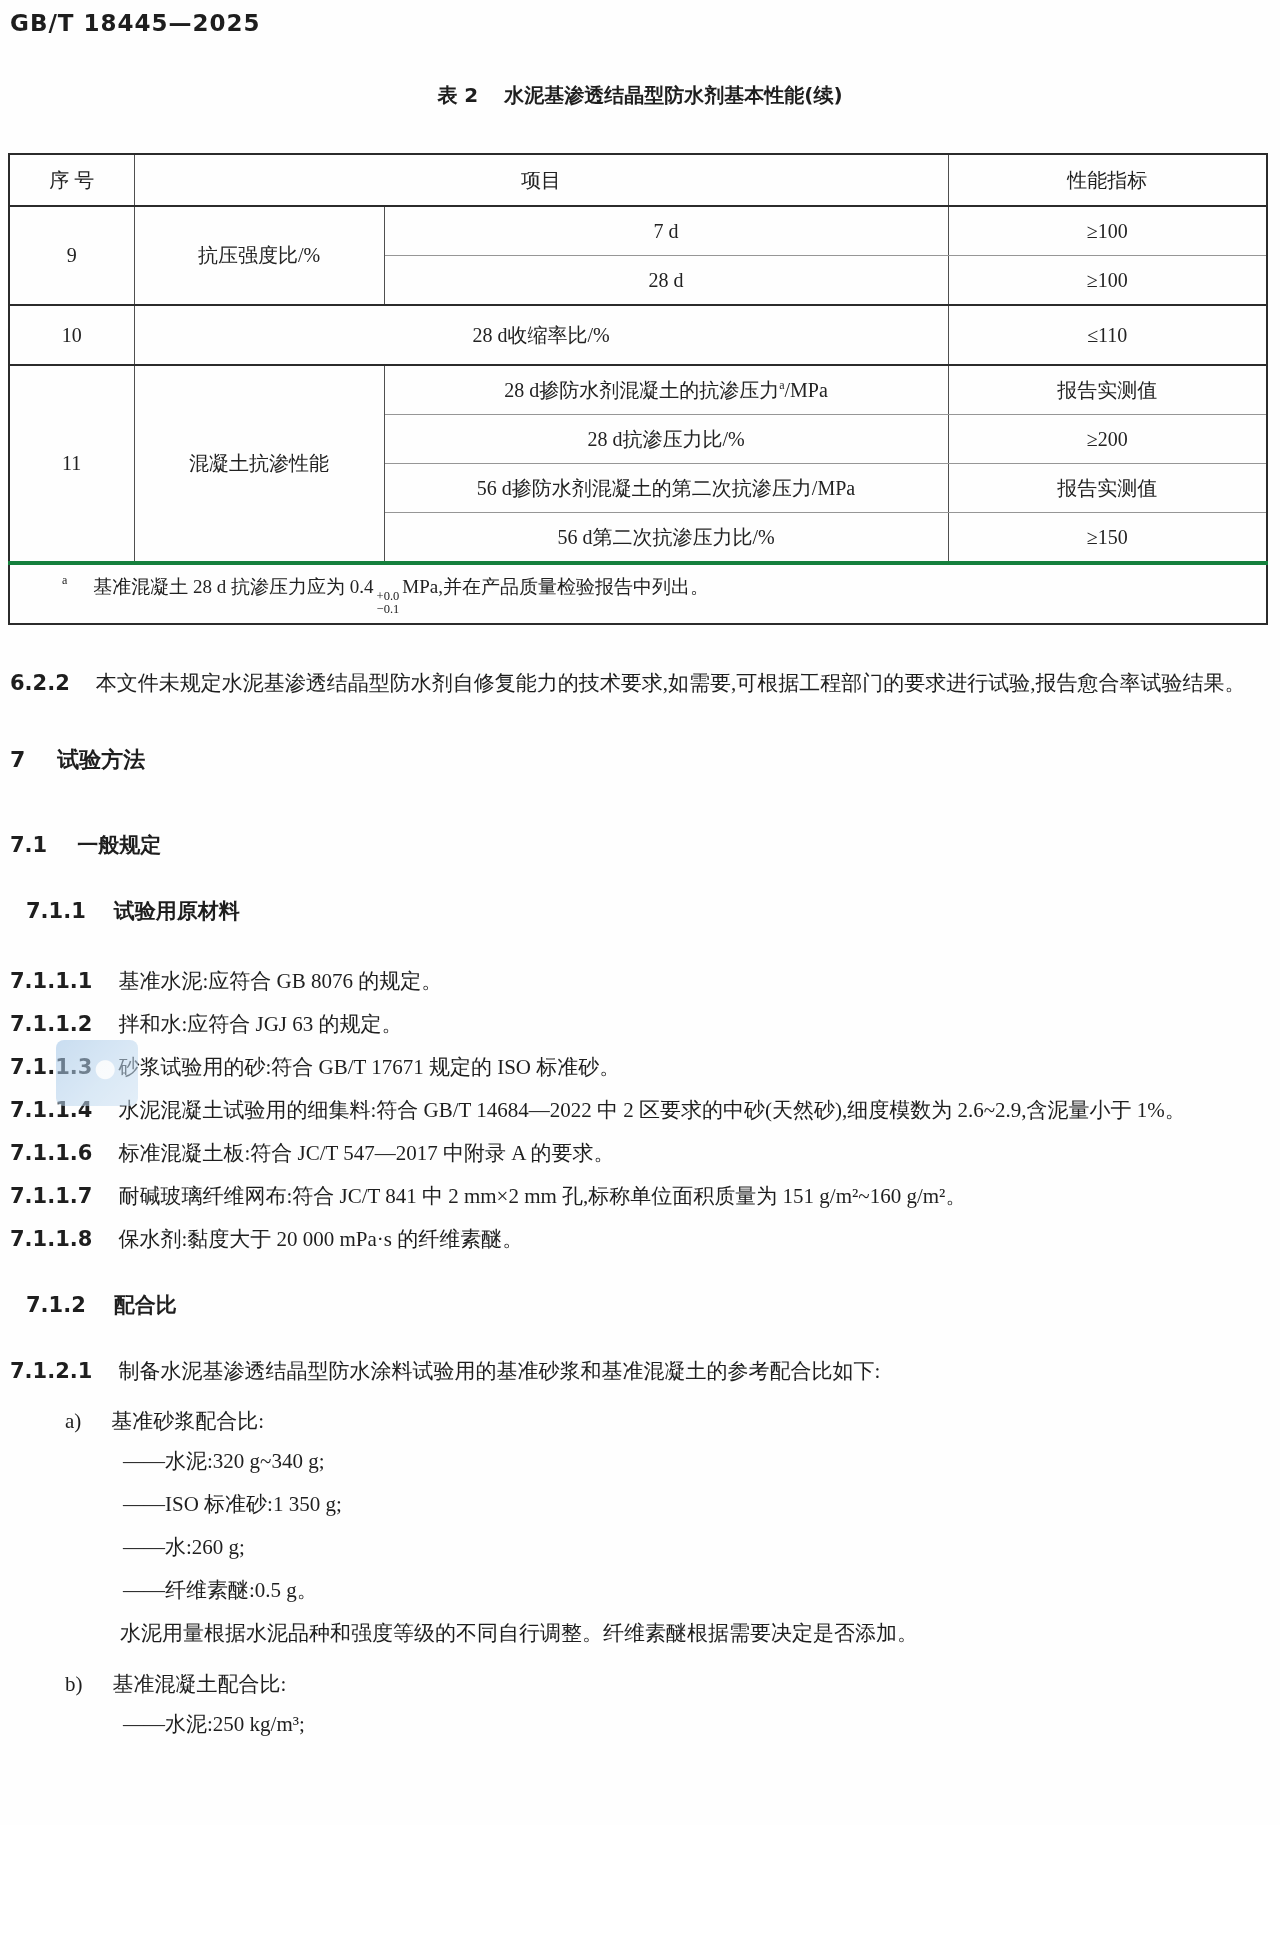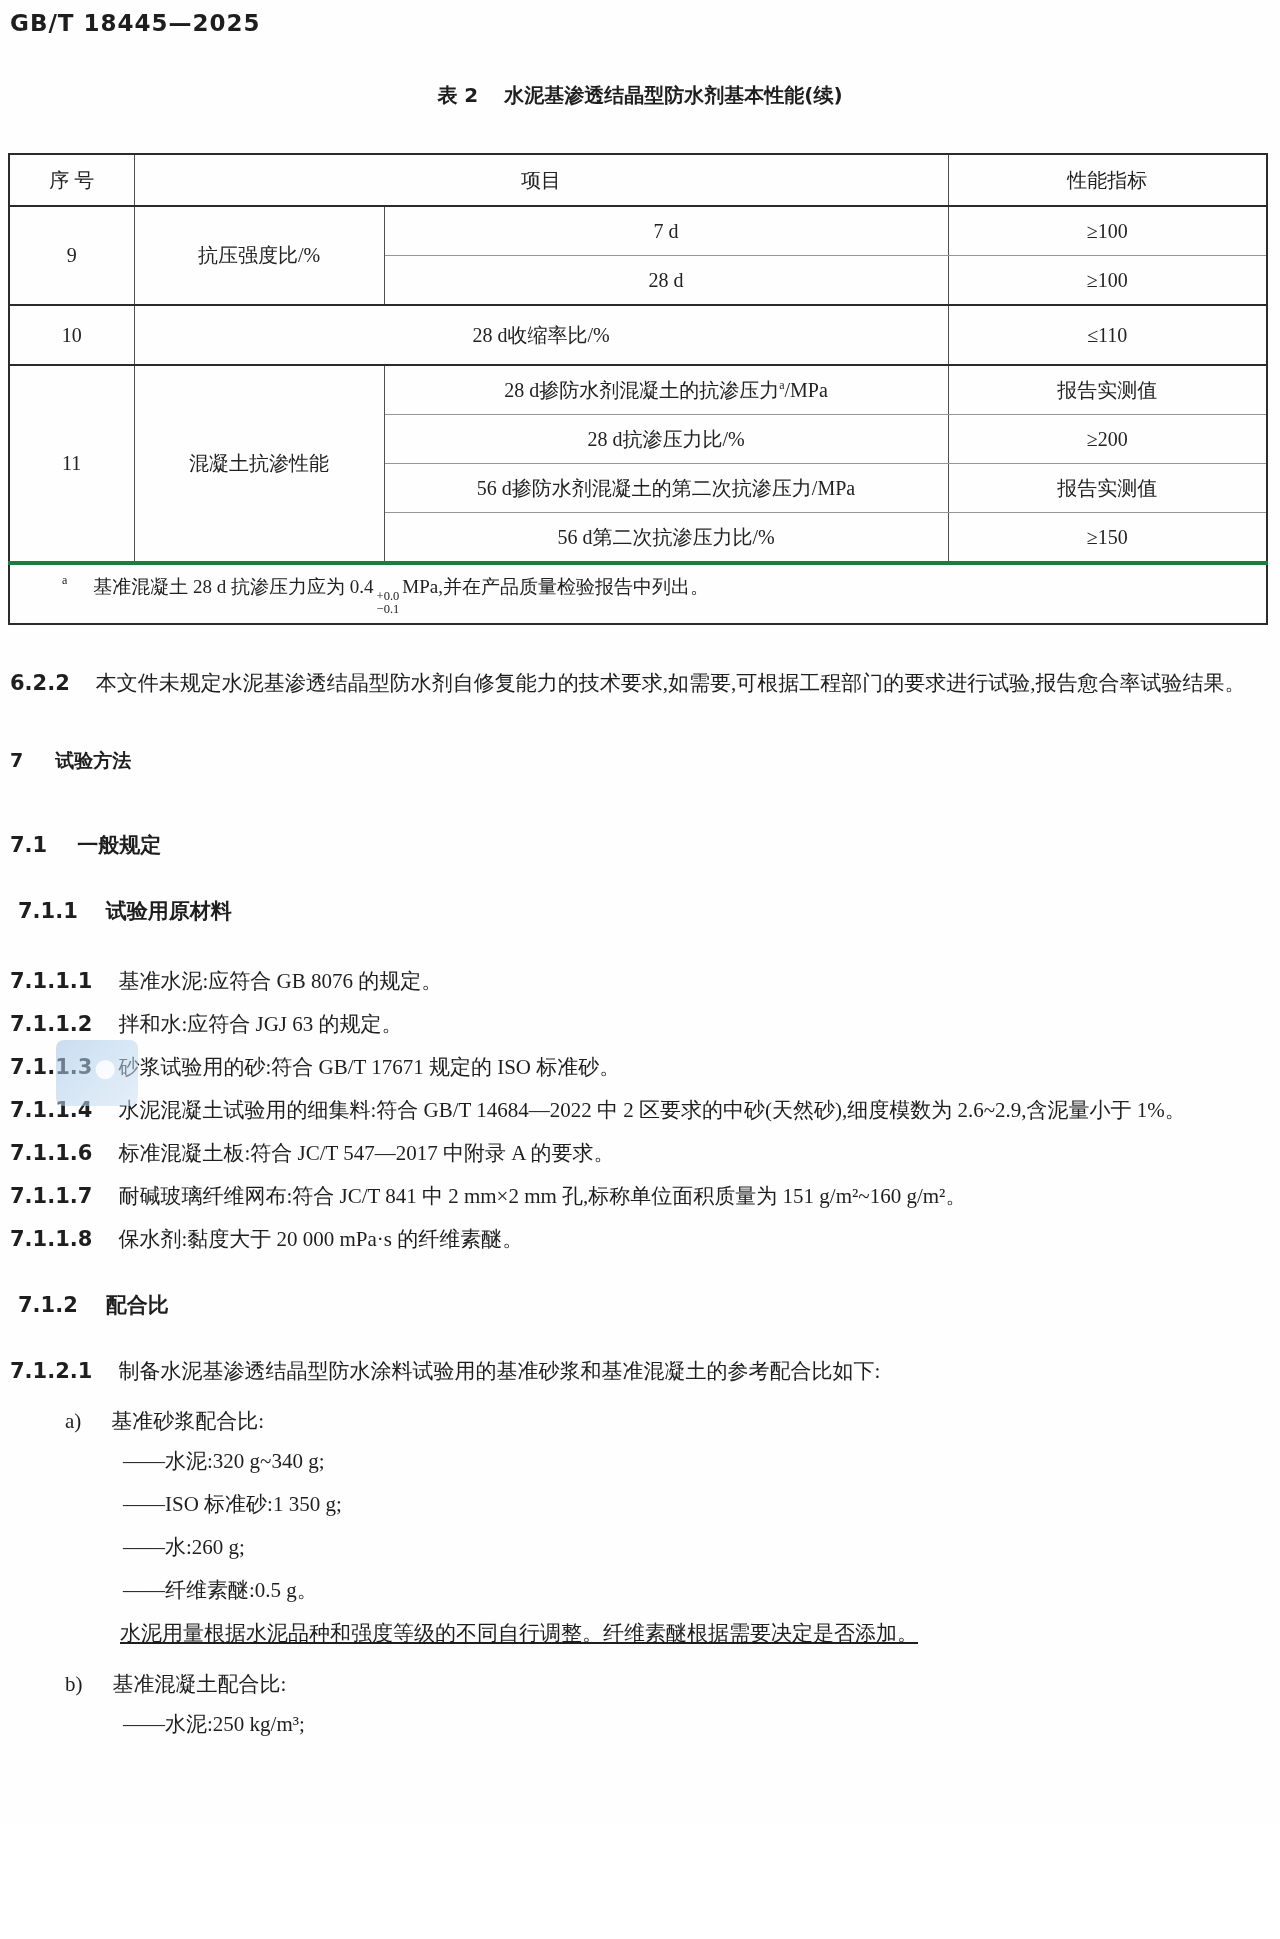--- a/index.html
+++ b/index.html
@@ -53,43 +53,43 @@
   sup.cell-sup{font-size:12px;}
   
   .bodytext{margin:0 10px;line-height:40px;}
   p{margin:0;}
   .num{
     font-family:"DejaVu Sans", sans-serif;font-weight:bold;
     margin-right:26px;white-space:nowrap;
   }
   .s622{margin-top:38px;}
   h2.sec{
-    margin:42px 0 0 0;font-size:19px;
+    margin:42px 0 0 0;font-size:22px;
     font-family:"DejaVu Sans", sans-serif;font-weight:bold;line-height:30px;
   }
   h2.sec .h-label{margin-right:32px;}
   h3.sec{
     margin:56px 0 0 0;font-size:21px;
     font-family:"DejaVu Sans", sans-serif;font-weight:bold;line-height:28px;
   }
   h3.sec .h-label{margin-right:30px;}
   h4.sec{
-    margin:38px 0 0 8px;font-size:21px;
+    margin:38px 0 0 16px;font-size:21px;
     font-family:"DejaVu Sans", sans-serif;font-weight:bold;line-height:28px;
   }
   h4.sec .h-label{margin-right:28px;}
   .clauses{margin-top:36px;}
   p.clause{margin-bottom:3px;}
   p.clause.gap{margin-bottom:10px;}
   h4.s712{margin-top:32px;}
   p.s7121{margin-top:32px;}
   .list-head{margin-left:55px;margin-top:10px;}
   .list-label{margin-right:30px;}
   p.dash-item{margin-left:113px;margin-bottom:3px;}
-  p.list-note{margin-left:110px;margin-bottom:11px;text-decoration:underline;}
+  p.list-note{margin-left:110px;margin-bottom:11px;}
   
   .watermark{
     position:absolute;left:56px;top:1040px;width:82px;height:66px;
     border-radius:8px;opacity:.55;
     background:
       radial-gradient(circle at 60% 45%, rgba(255,255,255,.85) 0 9px, rgba(255,255,255,0) 10px),
       linear-gradient(135deg,#9fc3e6 0%,#bcd7ef 55%,#cfe3f5 100%);
   }
 </style>
 </head>

